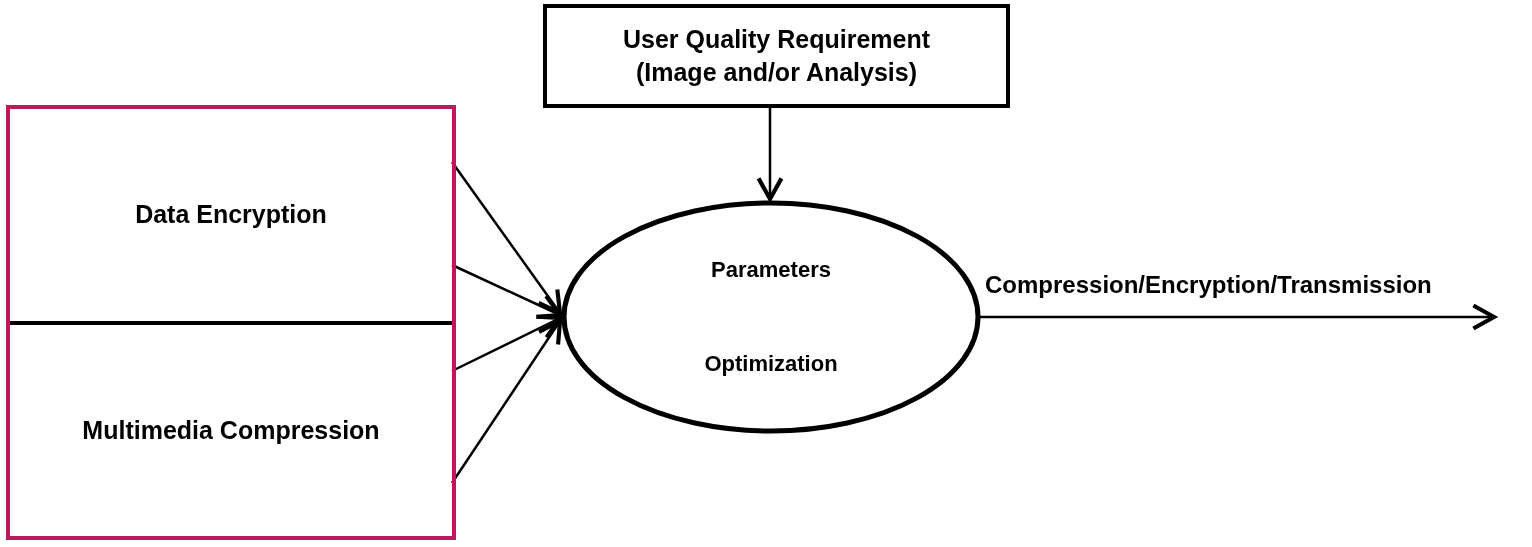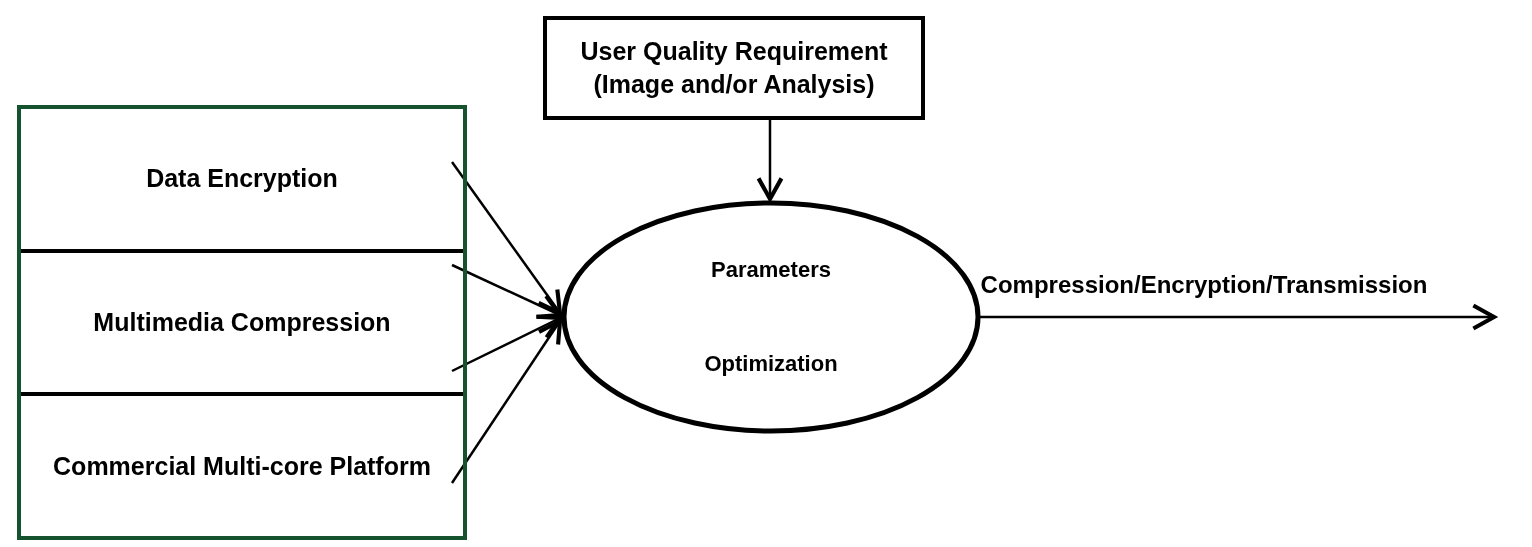--- a/index.html
+++ b/index.html
@@ -27,34 +27,34 @@
     background: #ffffff;
     border: 4px solid #000000;
     box-sizing: border-box;
     display: flex;
     align-items: center;
     justify-content: center;
     text-align: center;
   }
   .top-box {
     left: 543px;
-    top: 16px;
-    width: 382px;
+    top: 4px;
+    width: 467px;
     height: 104px;
     font-size: 25px;
     font-weight: bold;
     line-height: 33px;
   }
   .input-stack {
     position: absolute;
-    left: 17px;
+    left: 6px;
     top: 105px;
     width: 450px;
     height: 435px;
-    border: 4px solid #14532d;
+    border: 4px solid #be185d;
     box-sizing: border-box;
     display: flex;
     flex-direction: column;
   }
   .input-row {
     flex: 1 1 0;
     display: flex;
     align-items: center;
     justify-content: center;
     text-align: center;
@@ -78,24 +78,24 @@
     align-items: center;
     justify-content: space-between;
     text-align: center;
     font-size: 22px;
     font-weight: bold;
     line-height: 30px;
   }
   .ellipse-label span { white-space: pre-wrap; }
   .output-label {
     position: absolute;
-    left: 955px;
+    left: 985px;
     top: 271px;
     width: 498px;
-    text-align: center;
+    text-align: left;
     font-size: 24px;
     font-weight: bold;
     white-space: nowrap;
   }
 </style>
 </head>
 <body>
 
 <div class="canvas">
 
@@ -125,23 +125,20 @@
     </div>
   </div>
 
   <div class="input-stack">
     <div class="input-row">
       <span>Data Encryption</span>
     </div>
     <div class="input-row">
       <span>Multimedia Compression</span>
     </div>
-    <div class="input-row">
-      <span>Commercial Multi-core Platform</span>
-    </div>
   </div>
 
   <div class="ellipse-label">
     <span>Parameters</span>
     <span>Optimization</span>
   </div>
 
   <div class="output-label">Compression/Encryption/Transmission</div>
 
 </div>

